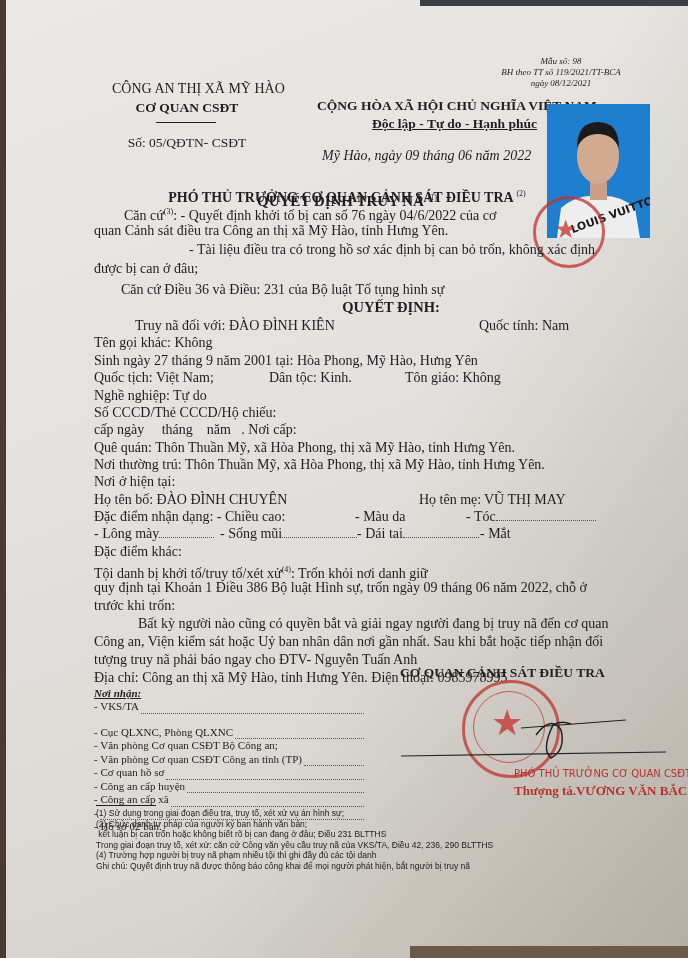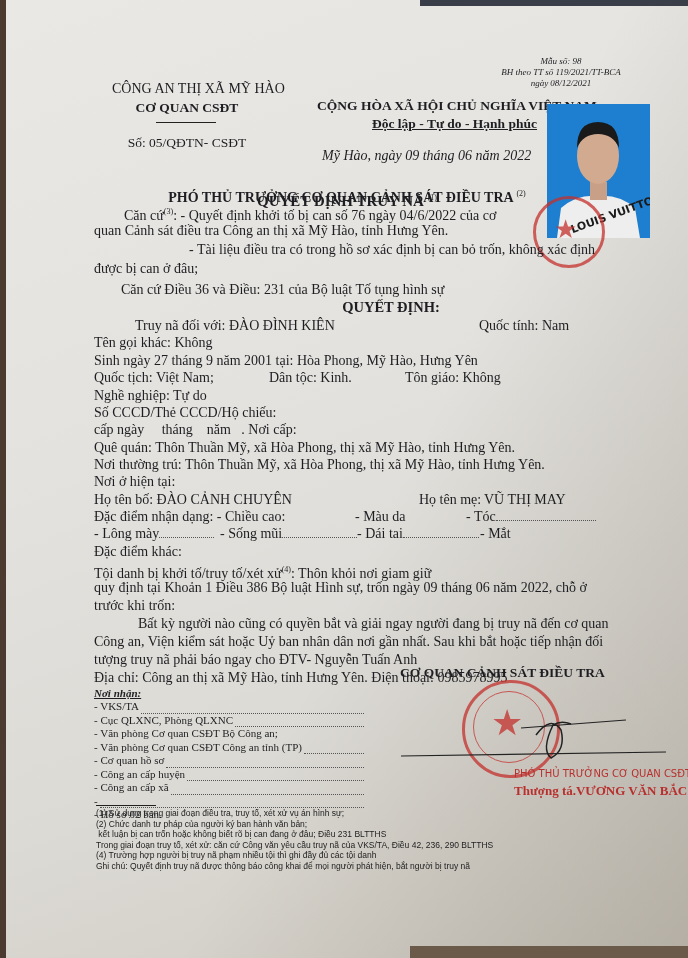--- a/index.html
+++ b/index.html
@@ -81,48 +81,48 @@
   <div class="abs line" style="left:88px;top:351px;">Sinh ngày 27 tháng 9 năm 2001 tại: Hòa Phong, Mỹ Hào, Hưng Yên</div>
   <div class="abs line" style="left:88px;top:368px;">Quốc tịch: Việt Nam;</div>
   <div class="abs line" style="left:263px;top:368px;">Dân tộc: Kinh.</div>
   <div class="abs line" style="left:399px;top:368px;">Tôn giáo: Không</div>
   <div class="abs line" style="left:88px;top:386px;">Nghề nghiệp: Tự do</div>
   <div class="abs line" style="left:88px;top:403px;">Số CCCD/Thẻ CCCD/Hộ chiếu:</div>
   <div class="abs line" style="left:88px;top:420px;white-space:pre;">cấp ngày     tháng    năm   . Nơi cấp:</div>
   <div class="abs line" style="left:88px;top:438px;">Quê quán: Thôn Thuần Mỹ, xã Hòa Phong, thị xã Mỹ Hào, tỉnh Hưng Yên.</div>
   <div class="abs line" style="left:88px;top:455px;">Nơi thường trú: Thôn Thuần Mỹ, xã Hòa Phong, thị xã Mỹ Hào, tỉnh Hưng Yên.</div>
   <div class="abs line" style="left:88px;top:472px;">Nơi ở hiện tại:</div>
-  <div class="abs line" style="left:88px;top:490px;">Họ tên bố:  ĐÀO CẢNH CHUYÊN</div>
+  <div class="abs line" style="left:88px;top:490px;">Họ tên bố:  ĐÀO ĐÌNH CHUYÊN</div>
   <div class="abs line" style="left:413px;top:490px;">Họ tên mẹ:</div>
   <div class="abs line" style="left:478px;top:490px;">VŨ THỊ MAY</div>
   <div class="abs line" style="left:88px;top:507px;">Đặc điểm nhận dạng: - Chiều cao:</div>
   <div class="abs line" style="left:349px;top:507px;">- Màu da</div>
   <div class="abs line" style="left:460px;top:507px;"><span>- Tóc</span><span class="dots" style="width:100px;"></span></div>
   <div class="abs line" style="left:88px;top:524px;"><span>- Lông mày</span><span class="dots" style="width:55px;"></span></div>
   <div class="abs line" style="left:214px;top:524px;"><span>- Sống mũi</span><span class="dots" style="width:75px;"></span></div>
   <div class="abs line" style="left:351px;top:524px;"><span>- Dái tai</span><span class="dots" style="width:76px;"></span></div>
   <div class="abs line" style="left:474px;top:524px;">- Mắt</div>
   <div class="abs line" style="left:88px;top:542px;">Đặc điểm khác:</div>
   <div class="abs line" style="left:88px;top:560px;">
-    <span>Tội danh bị khởi tố/truy tố/xét xử</span><sup style="font-size:8px;">(4)</sup><span>: Thôn khỏi nơi giam giữ</span>
+    <span>Tội danh bị khởi tố/truy tố/xét xử</span><sup style="font-size:8px;">(4)</sup><span>: Trốn khỏi nơi danh giữ</span>
   </div>
   <div class="abs line" style="left:88px;top:578px;">quy định tại Khoản 1 Điều 386 Bộ luật Hình sự, trốn ngày 09 tháng 06 năm 2022, chỗ ở</div>
   <div class="abs line" style="left:88px;top:596px;">trước khi trốn:</div>
   <div class="abs line" style="left:132px;top:614px;">Bất kỳ người nào cũng có quyền bắt và giải ngay người đang bị truy nã đến cơ quan</div>
   <div class="abs line" style="left:88px;top:632px;">Công an, Viện kiểm sát hoặc Uỷ ban nhân dân nơi gần nhất. Sau khi bắt hoặc tiếp nhận đối</div>
   <div class="abs line" style="left:88px;top:650px;">tượng truy nã phải báo ngay cho ĐTV- Nguyễn Tuấn Anh</div>
   <div class="abs line" style="left:88px;top:668px;">Địa chỉ: Công an thị xã Mỹ Hào, tỉnh Hưng Yên. Điện thoại: 0985978995</div>
 
   <div class="abs" style="left:88px;top:687px;font-size:11px;line-height:13px;font-weight:bold;font-style:italic;text-decoration:underline;">Nơi nhận:</div>
   <div class="abs" style="left:88px;top:700px;font-size:11px;line-height:13.5px;width:270px;white-space:normal;">
     <div style="display:flex;">
         <span>- VKS/TA</span>
         <span class="dots" style="flex:1;margin-left:2px;"></span>
       </div>
-    <div style="display:flex;">
+    <div style="display:flex;margin-top:12px;">
         <span>- Cục QLXNC, Phòng QLXNC</span>
         <span class="dots" style="flex:1;margin-left:2px;"></span>
       </div>
     <div style="display:flex;">
         <span>- Văn phòng Cơ quan CSĐT Bộ Công an;</span>
       </div>
     <div style="display:flex;">
         <span>- Văn phòng Cơ quan CSĐT Công an tỉnh (TP)</span>
         <span class="dots" style="flex:1;margin-left:2px;"></span>
       </div>

